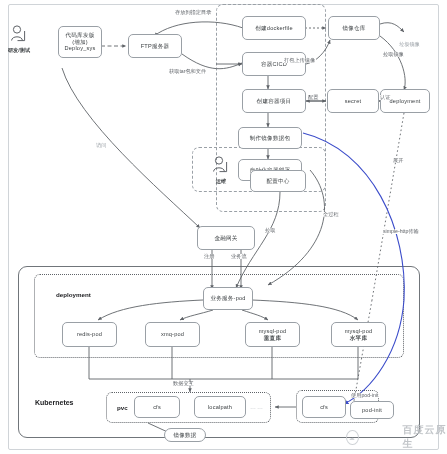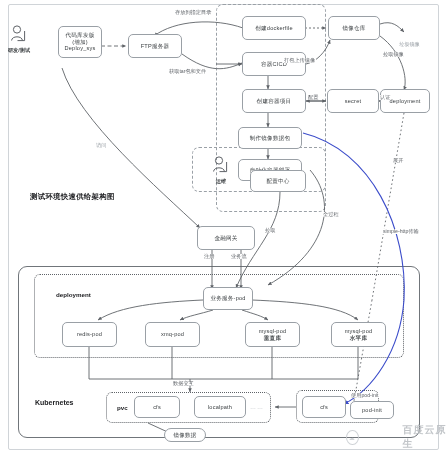--- a/index.html
+++ b/index.html
@@ -86,21 +86,20 @@
   <div class="frame-title" style="left:35px;top:399px;">Kubernetes</div>
 
   <div class="frame-dot" style="left:34px;top:274px;width:370px;height:84px;"></div>
   <div class="frame-title small" style="left:56px;top:291px;">deployment</div>
 
   <div class="frame-dot" style="left:106px;top:392px;width:165px;height:31px;"></div>
   <div class="frame-title small" style="left:117px;top:404px;">pvc</div>
 
   <div class="frame-dot" style="left:296px;top:390px;width:83px;height:33px;"></div>
 
-  <div class="diagram-title" style="left:30px;top:192px;">测试环境快速供给架构图</div>
 
   <svg id="edges" viewBox="0 0 447 454">
     <defs>
       <marker id="ah" markerWidth="5" markerHeight="5" refX="4.2" refY="2" orient="auto">
         <path d="M0,0 L4.4,2 L0,4 z" fill="#5f6368"></path>
       </marker>
       <marker id="ahb" markerWidth="5" markerHeight="5" refX="4.2" refY="2" orient="auto">
         <path d="M0,0 L4.4,2 L0,4 z" fill="#3b4cca"></path>
       </marker>
       <marker id="ahd" markerWidth="5" markerHeight="5" refX="4.2" refY="2" orient="auto">

